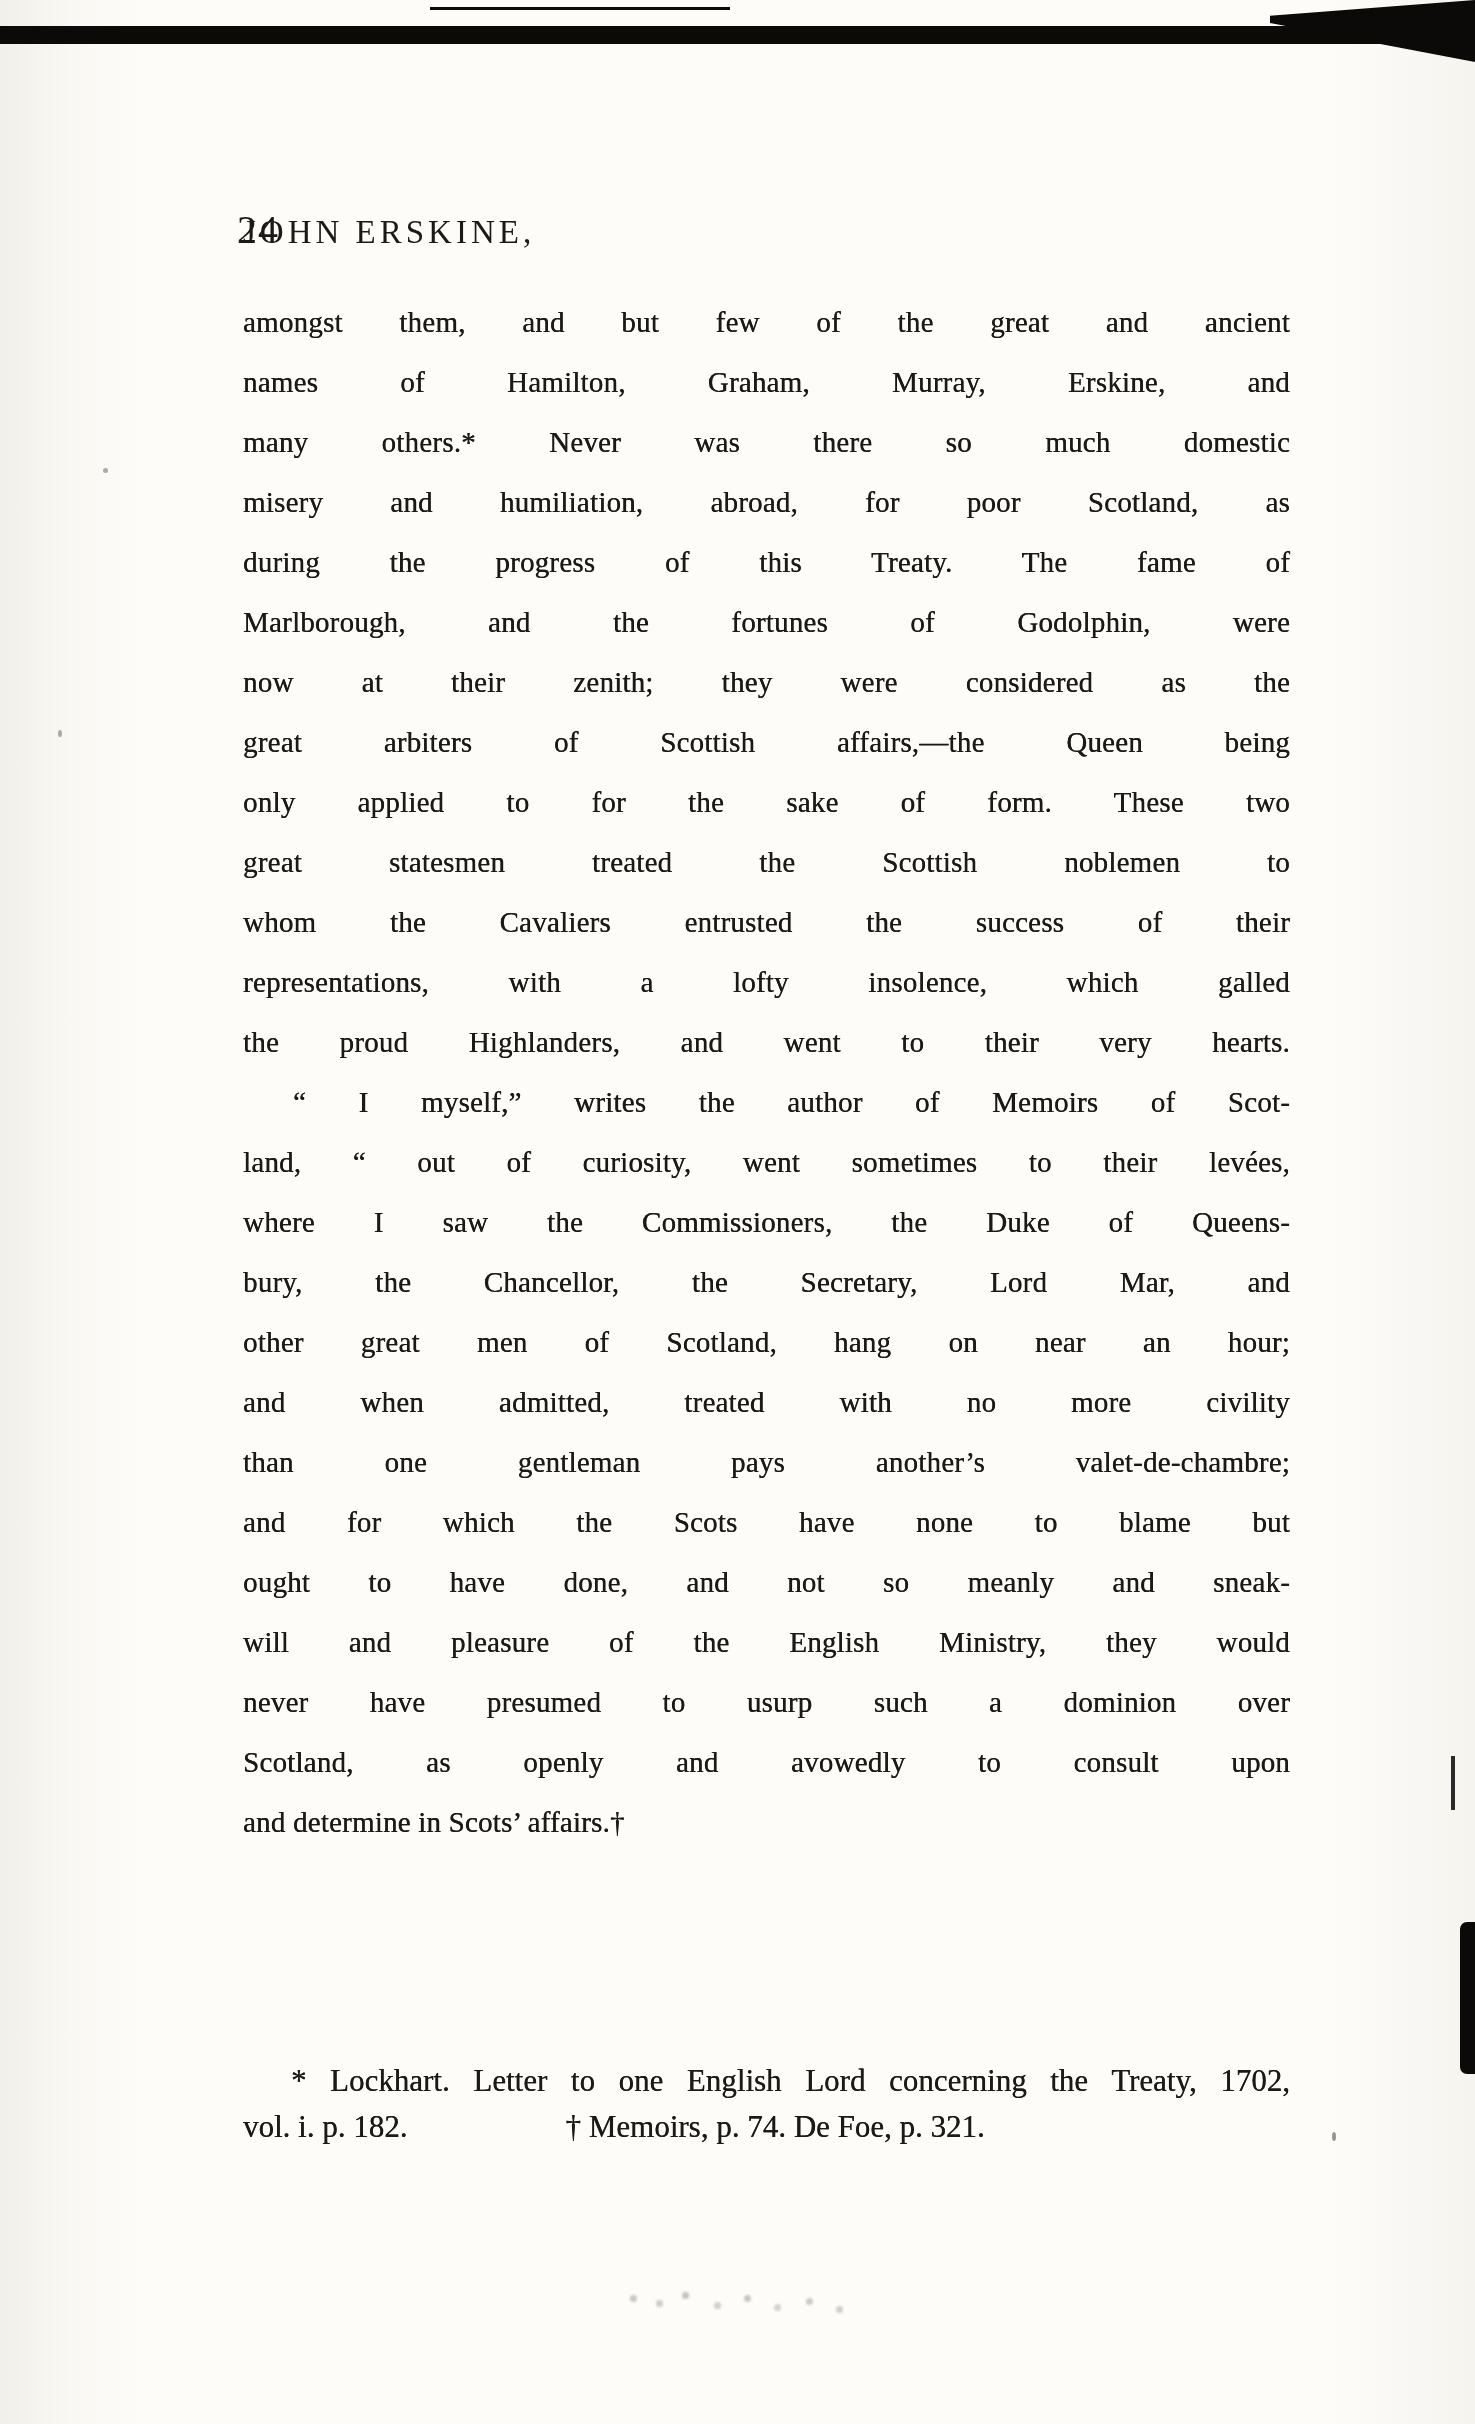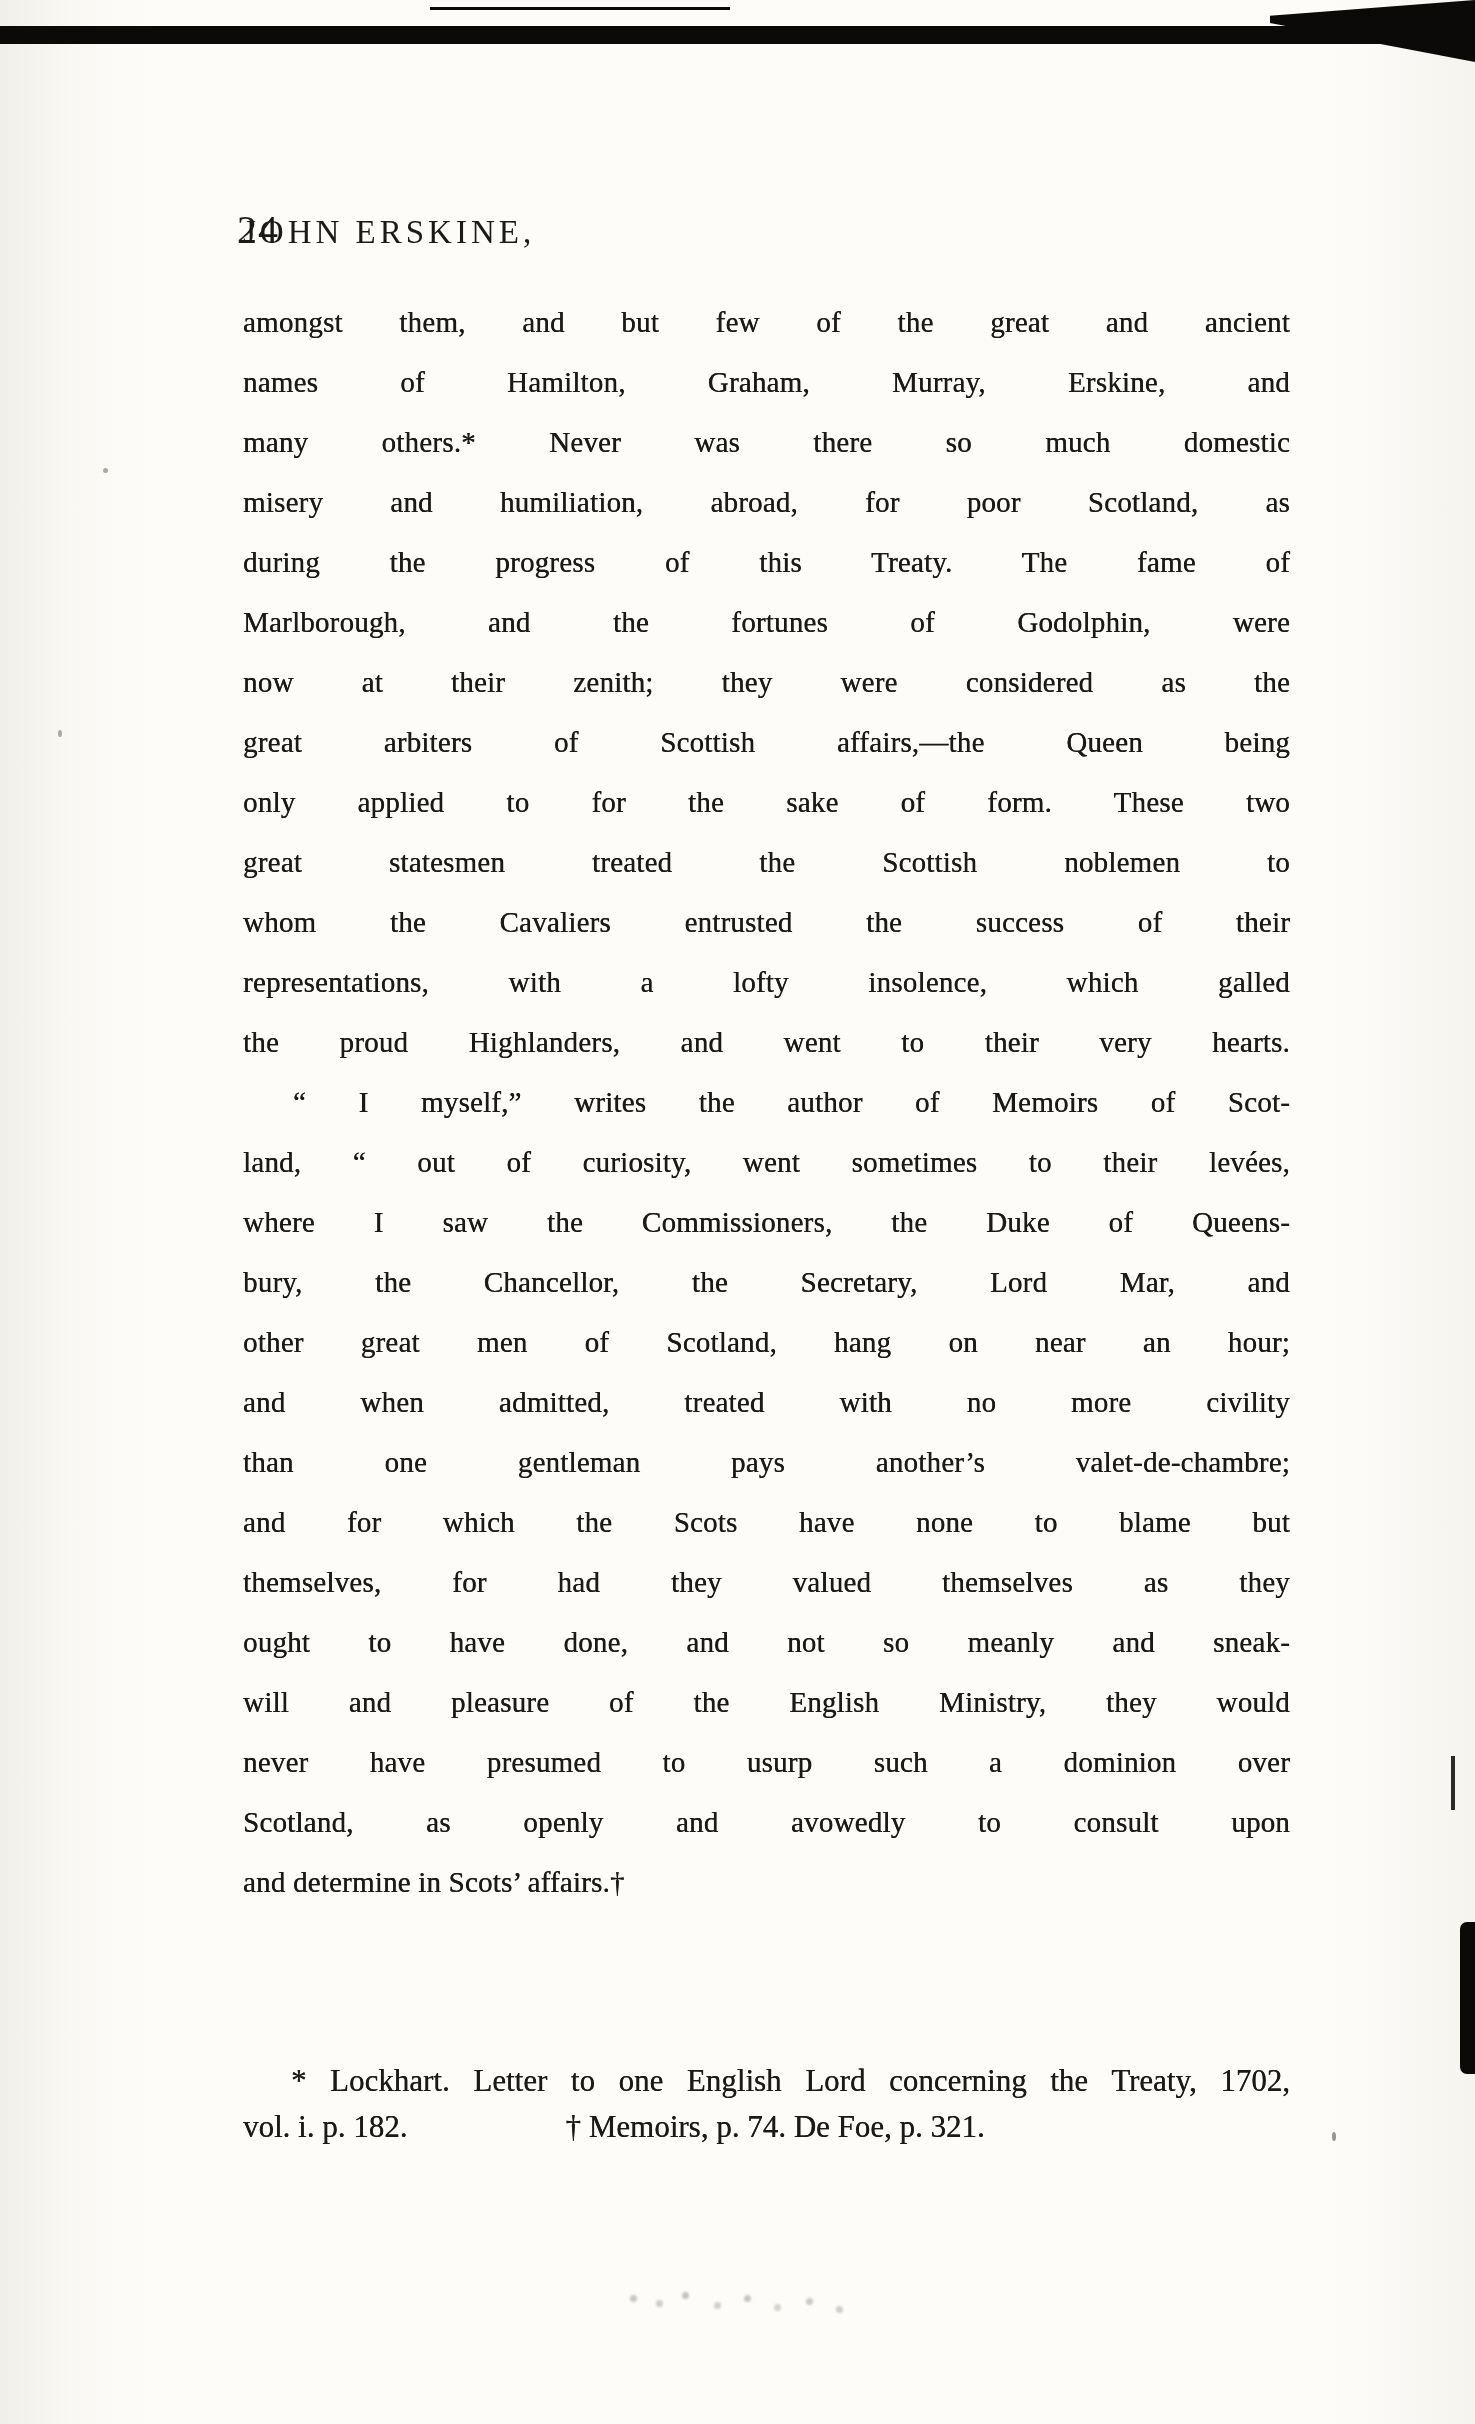--- a/index.html
+++ b/index.html
@@ -117,21 +117,20 @@
     <div class="line">the proud Highlanders, and went to their very hearts.</div>
 
     <div class="line indent">“ I myself,” writes the author of Memoirs of Scot-</div>
     <div class="line">land, “ out of curiosity, went sometimes to their levées,</div>
     <div class="line">where I saw the Commissioners, the Duke of Queens-</div>
     <div class="line">bury, the Chancellor, the Secretary, Lord Mar, and</div>
     <div class="line">other great men of Scotland, hang on near an hour;</div>
     <div class="line">and when admitted, treated with no more civility</div>
     <div class="line">than one gentleman pays another’s valet-de-chambre;</div>
     <div class="line">and for which the Scots have none to blame but</div>
-    <div class="line">themselves, for had they valued themselves as they</div>
     <div class="line">ought to have done, and not so meanly and sneak-</div>
     <div class="line">will and pleasure of the English Ministry, they would</div>
     <div class="line">never have presumed to usurp such a dominion over</div>
     <div class="line">Scotland, as openly and avowedly to consult upon</div>
     <div class="line para-end">and determine in Scots’ affairs.†</div>
   </div>
 
   <div class="footnotes">
     <div class="fn-line1">* Lockhart. Letter to one English Lord concerning the Treaty, 1702,</div>
     <div class="fn-line2">

